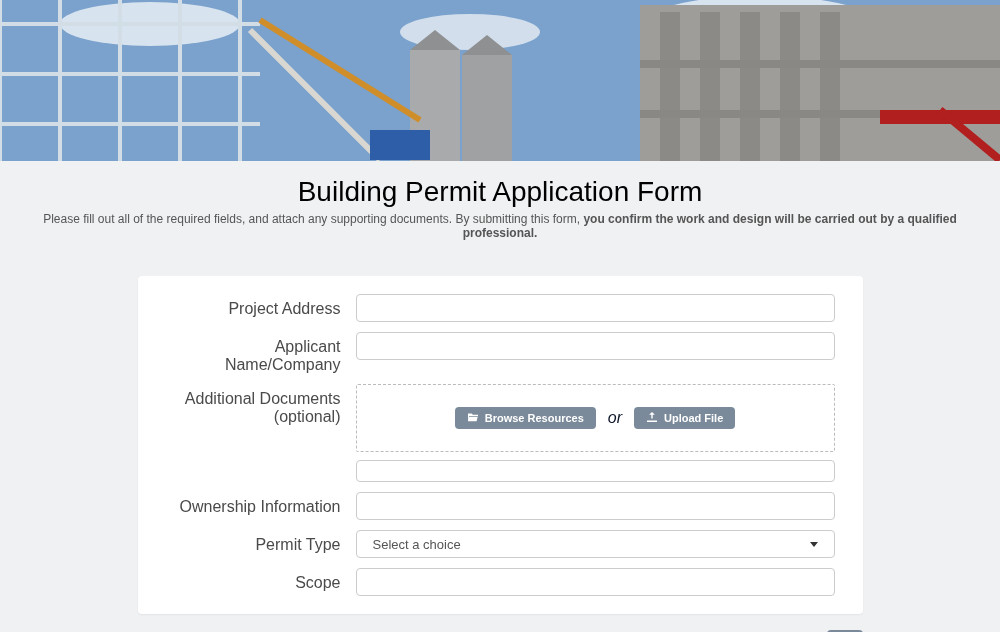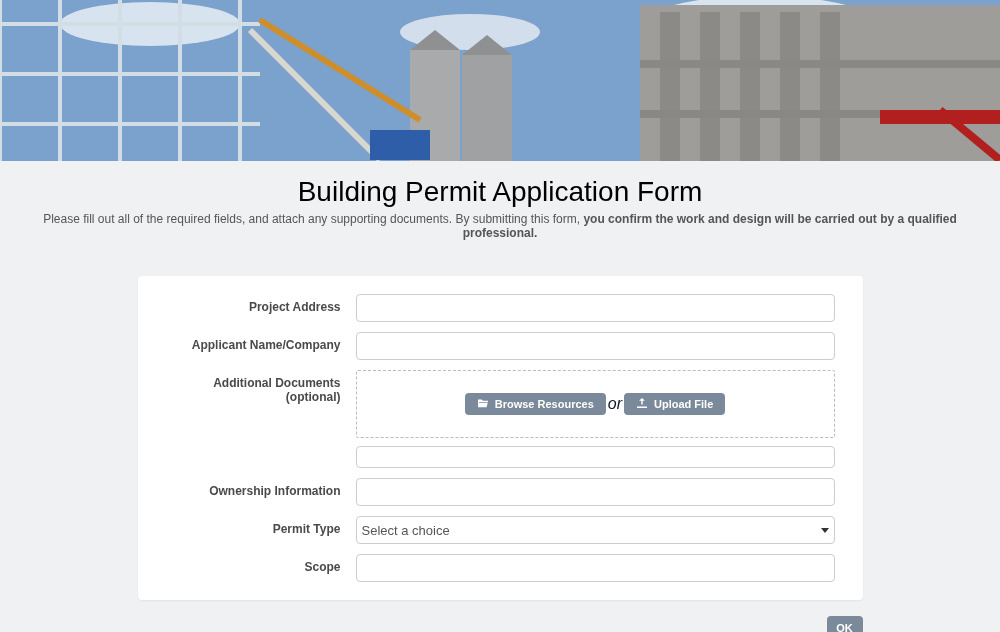--- a/index.html
+++ b/index.html
@@ -45,31 +45,31 @@
     .row {
       display:flex;
       align-items:flex-start;
       margin-bottom: 10px;
     }
     .row .lbl {
       width: 190px;
       text-align: right;
       padding-right: 15px;
       padding-top: 6px;
-      font-size: 12px;
+      font-size: 16px;
       color:#4a4a4a;
-      font-weight: 700;
+      font-weight: 400;
     }
     .row .ctl { flex:1; }
     .text-input, .select-input {
       width: 100%;
       height: 28px;
       border: 1px solid #ccc;
       border-radius: 4px;
-      padding: 2px 5px;
+      padding: 2px 16px;
       font-size: 13px;
       color:#555;
       background:#fff;
     }
     .select-input {
       display:flex;
       align-items:center;
       justify-content:space-between;
       cursor:pointer;
     }
@@ -80,21 +80,21 @@
       border-right:4px solid transparent;
       border-top:5px solid #333;
     }
     .dropzone {
       border: 1px dashed #bbb;
       border-radius: 2px;
       height: 68px;
       display:flex;
       align-items:center;
       justify-content:center;
-      gap: 2px;
+      gap: 12px;
       margin-bottom: 8px;
     }
     .dz-btn {
       background: #7a8a9a;
       color:#fff;
       border:none;
       border-radius:4px;
       padding: 5px 12px;
       font-size: 11px;
       font-weight:700;

